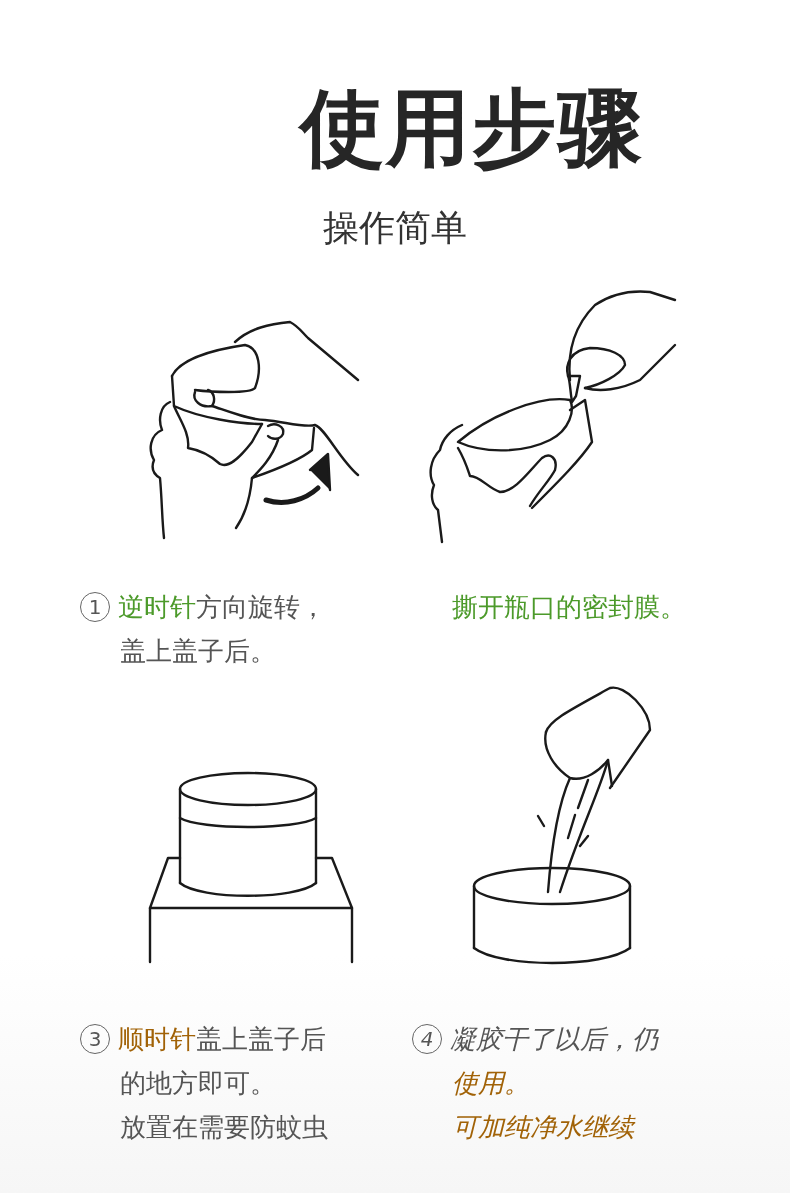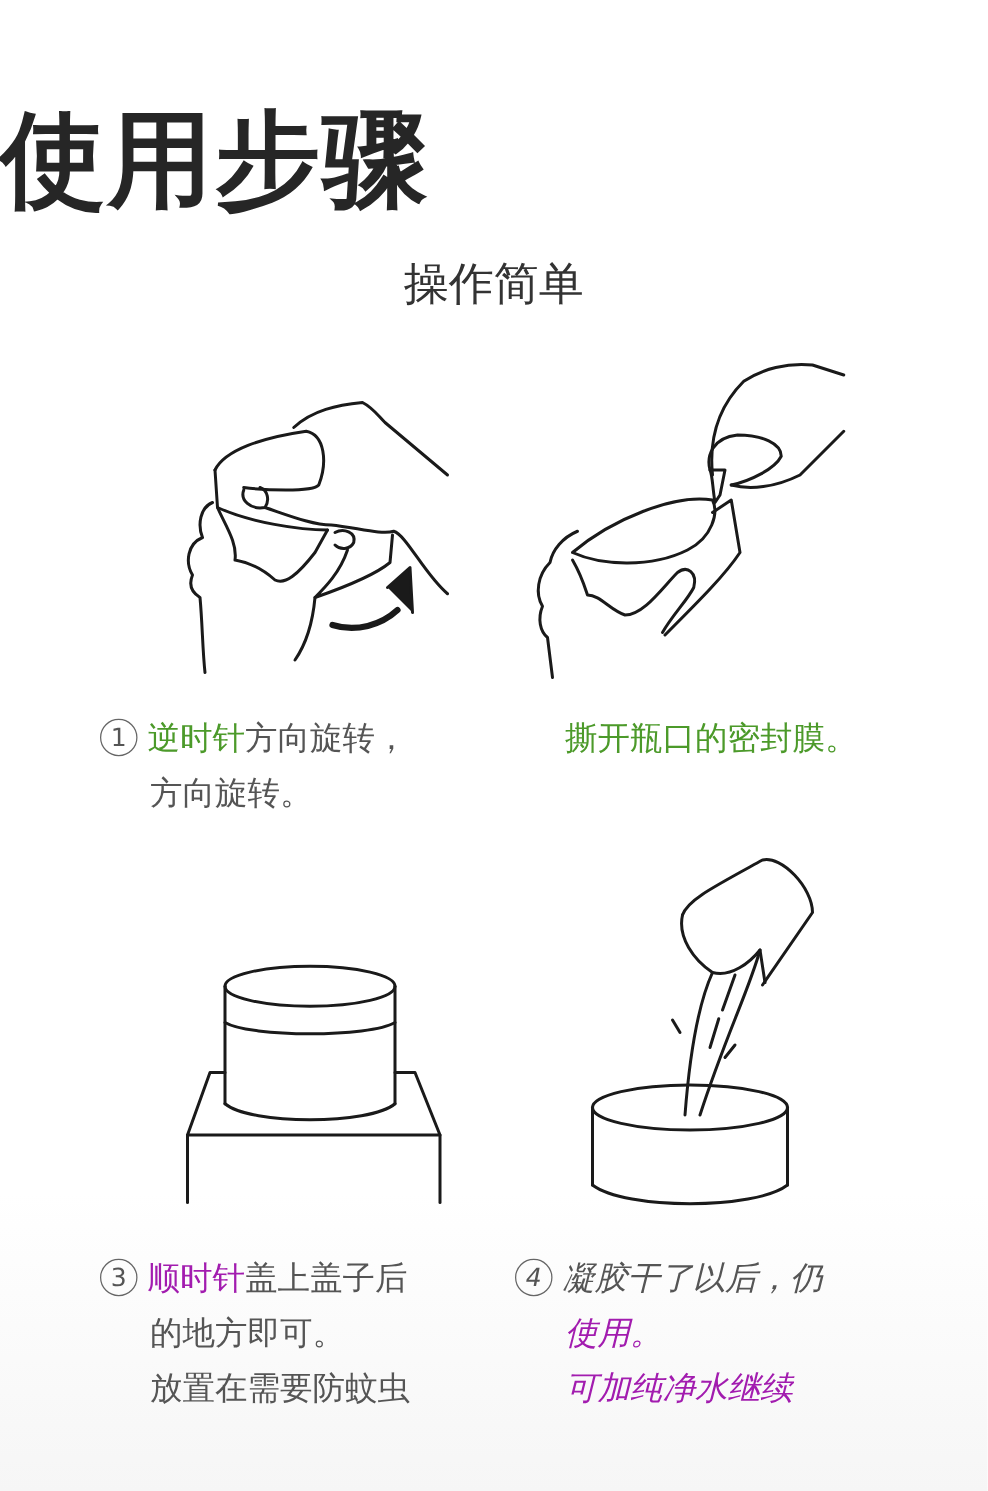--- a/index.html
+++ b/index.html
@@ -9,21 +9,21 @@
       overflow: hidden;
       background: linear-gradient(to bottom, #ffffff 0%, #ffffff 80%, #f6f6f6 100%);
       font-family: "DejaVu Sans", "Liberation Sans", sans-serif;
       position: relative;
       color: #555555;
     }
     .title {
       position: absolute;
       left: 0; width: 644px;
       top: 78px;
-      text-align: left;
+      text-align: right;
       font-size: 84px;
       font-weight: bold;
       color: #262626;
       letter-spacing: 2px;
       line-height: 100px;
     }
     .subtitle {
       position: absolute;
       left: 0; width: 790px;
       top: 204px;
@@ -41,38 +41,39 @@
       stroke: #1a1a1a;
       stroke-width: 2.4;
       stroke-linecap: round;
       stroke-linejoin: round;
     }
     .step {
       position: absolute;
       font-size: 26px;
       line-height: 44px;
       color: #555555;
+      margin-top: 16px;
     }
     .step .line { display: block; white-space: nowrap; }
     .step .indent { padding-left: 40px; }
     .num {
       display: inline-block;
       width: 28px; height: 28px;
       border: 1.6px solid #666;
       border-radius: 50%;
       font-size: 20px;
       line-height: 28px;
       text-align: center;
       color: #555;
       margin-right: 8px;
       vertical-align: 2px;
       box-sizing: content-box;
     }
     .green { color: #4c9a2a; }
-    .green-dark { color: #a21caf; }
+    .green-dark { color: #a16207; }
   </style>
 </head>
 <body>
 
 <div class="title">使用步骤</div>
 <div class="subtitle">操作简单</div>
 
 <div class="illus" style="left:140px; top:310px;">
   <svg width="230" height="240" viewBox="0 0 230 240">
     <path d="M32 66 C 40 50, 70 40, 105 35 C 120 38, 122 60, 115 78 C 110 84, 70 82, 55 80"></path>
@@ -130,21 +131,21 @@
     <line x1="14" y1="206" x2="14" y2="268"></line>
     <line x1="170" y1="206" x2="170" y2="268"></line>
     <path d="M14 268 C 40 288, 144 288, 170 268"></path>
   </svg>
 </div>
 
 <div class="step" style="left:80px; top:569px;">
   <span class="line">
     <span class="num">1</span><span class="green">逆时针</span><span>方向旋转，</span>
   </span>
-  <span class="line indent">方向旋转。</span>
+  <span class="line indent">盖上盖子后。</span>
 </div>
 
 <div class="step" style="left:412px; top:569px;">
   <span class="line indent green">撕开瓶口的密封膜。</span>
 </div>
 
 <div class="step" style="left:80px; top:1001px;">
   <span class="line">
     <span class="num">3</span><span class="green-dark">顺时针</span><span>盖上盖子后</span>
   </span>

